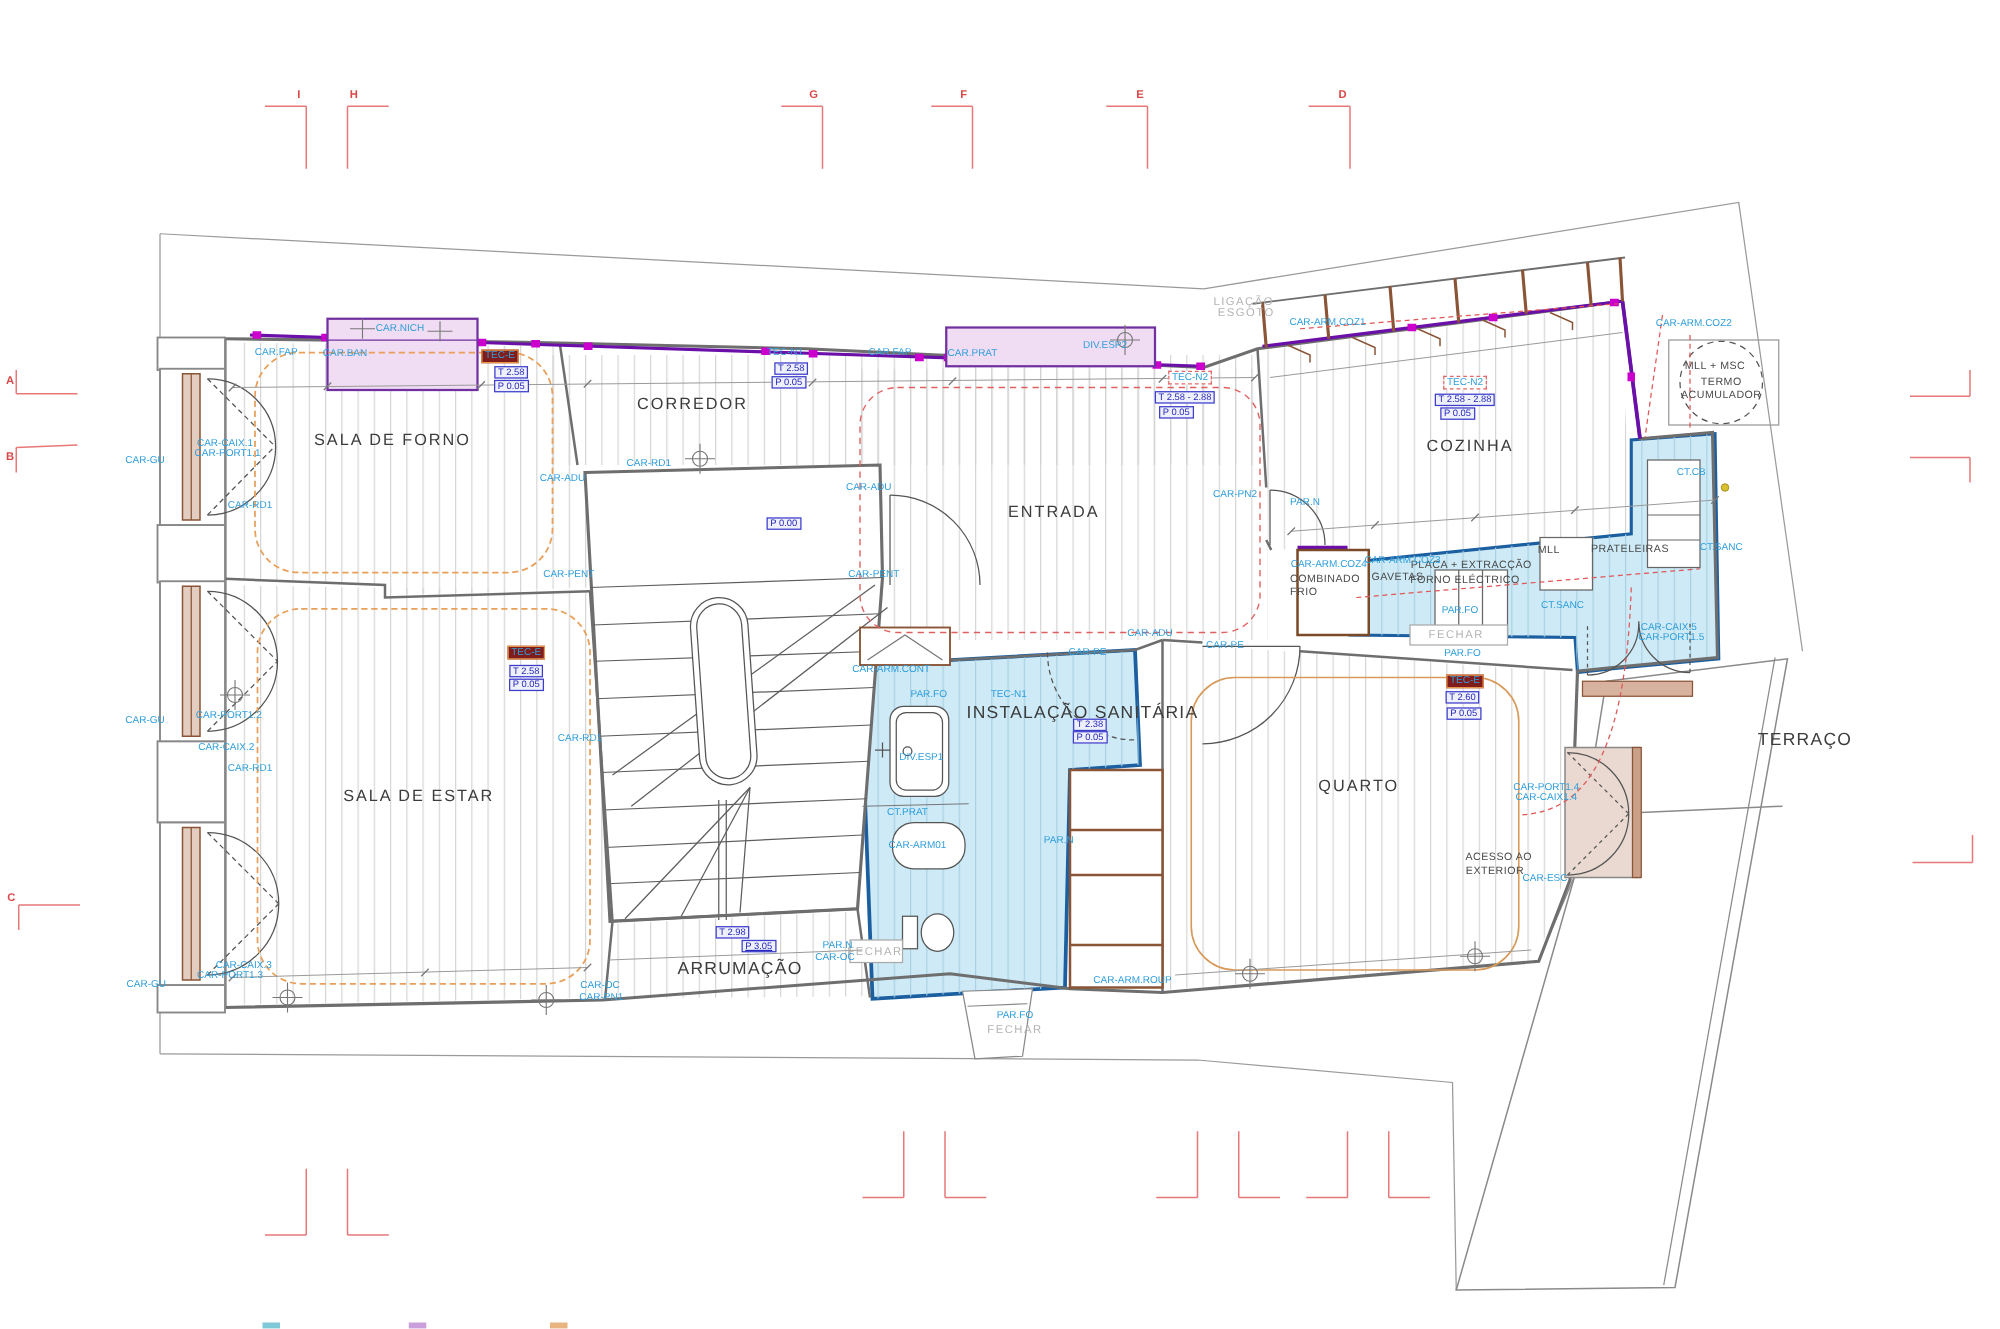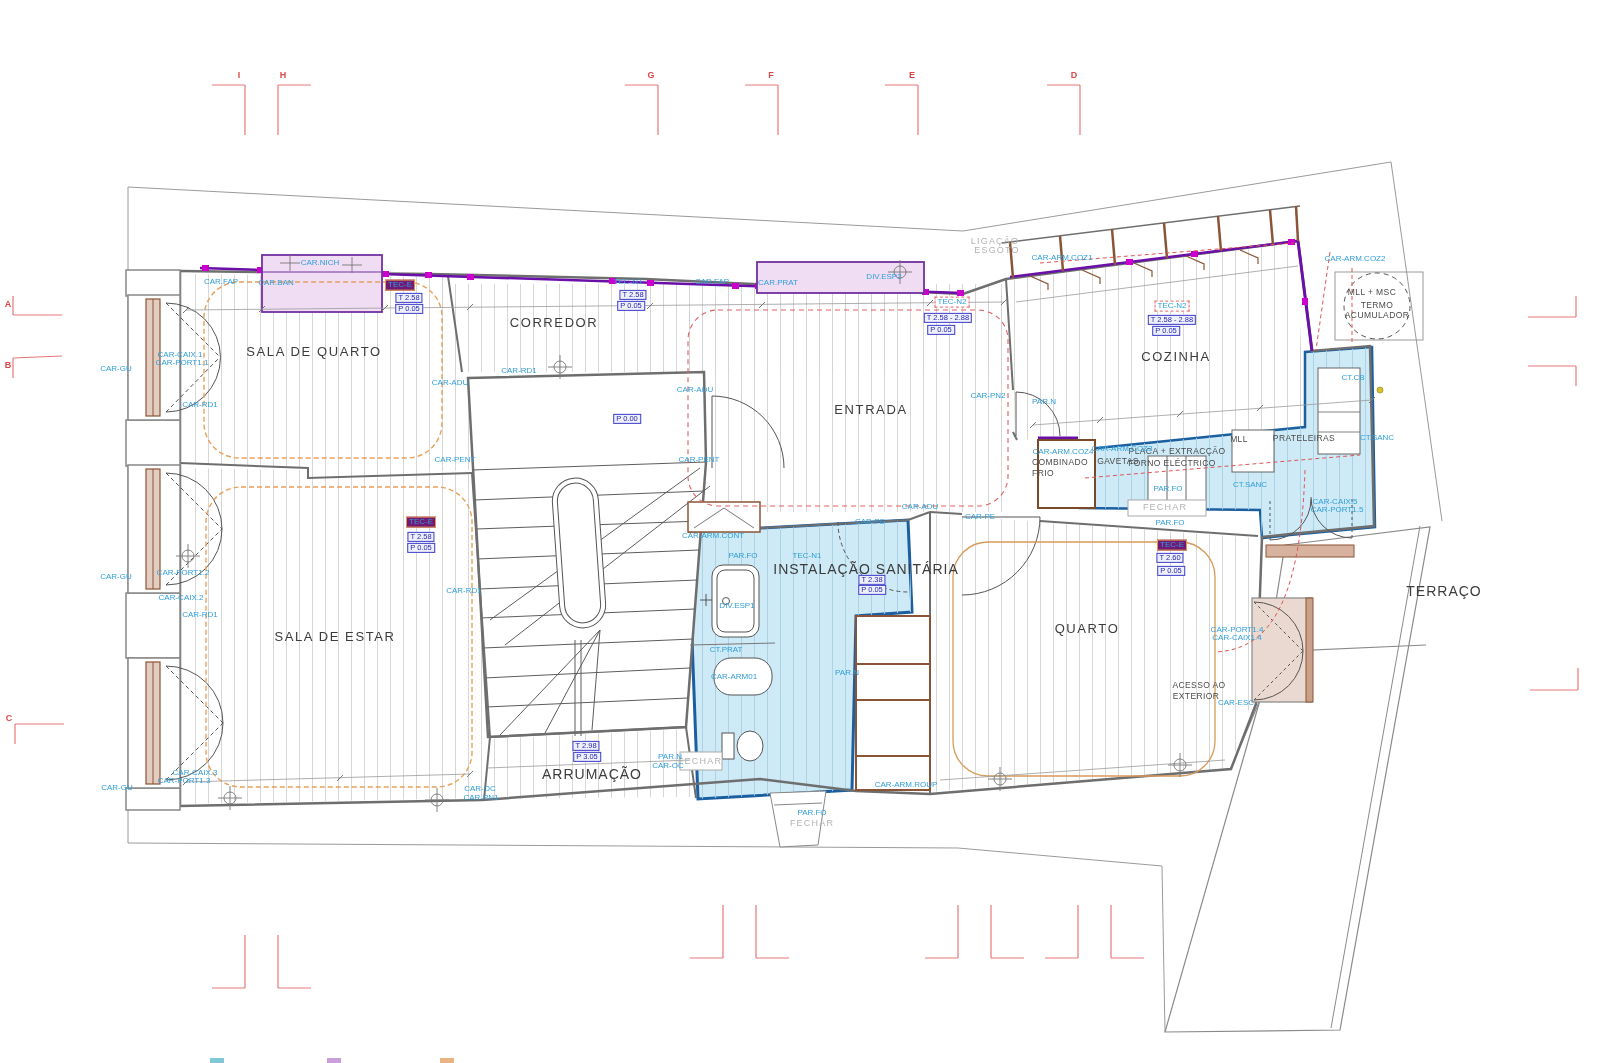--- a/index.html
+++ b/index.html
@@ -7,21 +7,21 @@
         font-family:"Liberation Sans",sans-serif;}
   #plan svg{position:absolute;left:0;top:0;}
   #labels-layer{position:absolute;left:0;top:0;width:100%;height:100%;}
   .lb{position:absolute;transform:translate(-50%,-50%);white-space:nowrap;line-height:1.1;}
   .lb-room{font-size:13px;color:#3c3c3c;letter-spacing:1.6px;}
   .lb-rooms{font-size:14px;color:#3c3c3c;letter-spacing:1px;}
   .lb-blue{font-size:8px;color:#2f9edb;}
   .lb-dark2{font-size:8.5px;color:#4a4a4a;letter-spacing:.4px;}
   .lb-gray{font-size:9px;color:#b3b3b3;letter-spacing:1.2px;}
   .lb-bluebox{font-size:7.5px;color:#2727bb;border:1px solid #3d3dcc;background:#eef0fb;padding:0 2px;}
-  .lb-orangebox{font-size:8px;color:#2f9edb;border:1px solid #e8954a;background:#701a75;padding:0 2px;}
+  .lb-orangebox{font-size:8px;color:#2f9edb;border:1px solid #e8954a;background:#7f1d1d;padding:0 2px;}
   .lb-redbox{font-size:8px;color:#2f9edb;border:1px dashed #e06868;background:#fff;padding:0 2px;}
   .lb-red{font-size:9px;color:#d84848;font-weight:bold;}
   .chip{position:absolute;width:14px;height:5px;bottom:0;}
 </style>
 </head>
 <body>
 
 <div id="plan">
 <svg width="1600" height="1063" viewBox="0 0 1600 1063">
   <defs>
@@ -343,23 +343,23 @@
     <path d="M13,296 L13,315 M13,315 L62,315"></path>
     <path d="M13,358 L62,356 M13,358 L13,378"></path>
     <path d="M15,724 L64,724 M15,724 L15,744"></path>
     <path d="M1576,296 L1576,317 M1528,317 L1576,317"></path>
     <path d="M1528,366 L1576,366 M1576,366 L1576,386"></path>
     <path d="M1578,668 L1578,690 M1530,690 L1578,690"></path>
   </g>
 </svg>
 
 <div id="labels-layer">
-      <span class="lb lb-room" style="left: 314px; top: 352px;">SALA DE QUARTO</span>
+      <span class="lb lb-room" style="left: 314px; top: 352px;">SALA DE FORNO</span>
       <span class="lb lb-room" style="left: 554px; top: 323px;">CORREDOR</span>
-      <span class="lb lb-room" style="left: 843px; top: 410px; margin-left: 28px;">ENTRADA</span>
+      <span class="lb lb-room" style="left: 843px; top: 410px;">ENTRADA</span>
       <span class="lb lb-room" style="left: 1176px; top: 357px;">COZINHA</span>
       <span class="lb lb-room" style="left: 335px; top: 637px;">SALA DE ESTAR</span>
       <span class="lb lb-rooms" style="left: 592px; top: 775px;">ARRUMAÇÃO</span>
       <span class="lb lb-rooms" style="left: 866px; top: 570px;">INSTALAÇÃO SANITÁRIA</span>
       <span class="lb lb-room" style="left: 1087px; top: 629px;">QUARTO</span>
       <span class="lb lb-rooms" style="left: 1444px; top: 592px;">TERRAÇO</span>
       <span class="lb lb-dark2" style="left: 1199px; top: 686px;">ACESSO AO</span>
       <span class="lb lb-dark2" style="left: 1196px; top: 697px;">EXTERIOR</span>
       <span class="lb lb-dark2" style="left: 1377px; top: 306px;">TERMO</span>
       <span class="lb lb-dark2" style="left: 1377px; top: 316px;">ACUMULADOR</span>
@@ -443,21 +443,21 @@
       <span class="lb lb-bluebox" style="left: 631px; top: 306px;">P 0.05</span>
       <span class="lb lb-bluebox" style="left: 948px; top: 318px;">T 2.58 - 2.88</span>
       <span class="lb lb-bluebox" style="left: 941px; top: 330px;">P 0.05</span>
       <span class="lb lb-bluebox" style="left: 1172px; top: 320px;">T 2.58 - 2.88</span>
       <span class="lb lb-bluebox" style="left: 1166px; top: 331px;">P 0.05</span>
       <span class="lb lb-bluebox" style="left: 872px; top: 580px;">T 2.38</span>
       <span class="lb lb-bluebox" style="left: 872px; top: 590px;">P 0.05</span>
       <span class="lb lb-bluebox" style="left: 1170px; top: 558px;">T 2.60</span>
       <span class="lb lb-bluebox" style="left: 1171px; top: 571px;">P 0.05</span>
       <span class="lb lb-bluebox" style="left: 586px; top: 746px;">T 2.98</span>
-      <span class="lb lb-bluebox" style="left: 587px; top: 757px;">P 3.05</span>
+      <span class="lb lb-bluebox" style="left: 607px; top: 757px; text-decoration: underline;">P 3.05</span>
       <span class="lb lb-bluebox" style="left: 421px; top: 537px;">T 2.58</span>
       <span class="lb lb-bluebox" style="left: 421px; top: 548px;">P 0.05</span>
       <span class="lb lb-bluebox" style="left: 627px; top: 419px;">P 0.00</span>
       <span class="lb lb-red" style="left: 239px; top: 76px;">I</span>
       <span class="lb lb-red" style="left: 283px; top: 76px;">H</span>
       <span class="lb lb-red" style="left: 651px; top: 76px;">G</span>
       <span class="lb lb-red" style="left: 771px; top: 76px;">F</span>
       <span class="lb lb-red" style="left: 912px; top: 76px;">E</span>
       <span class="lb lb-red" style="left: 1074px; top: 76px;">D</span>
       <span class="lb lb-red" style="left: 8px; top: 305px;">A</span>

